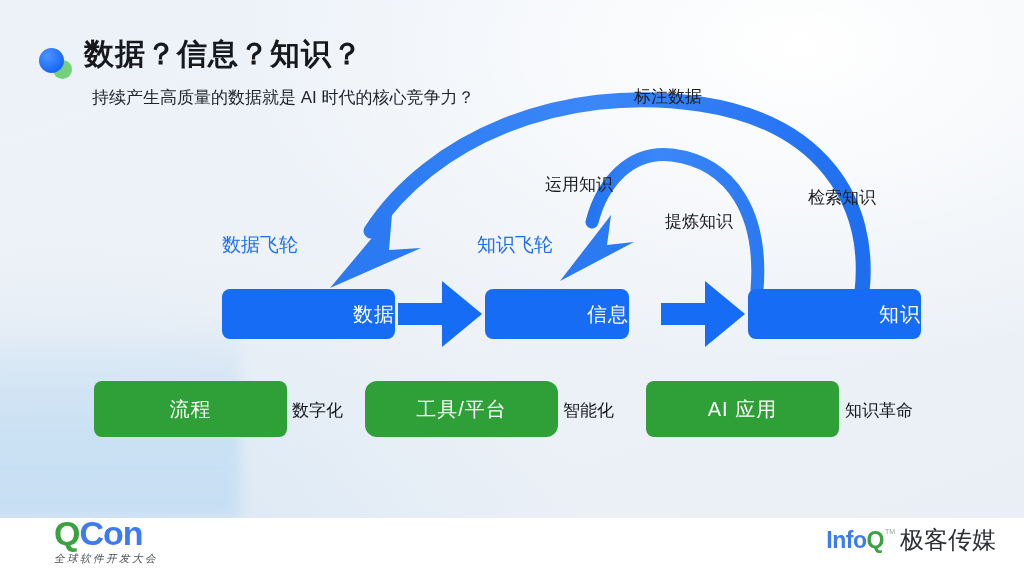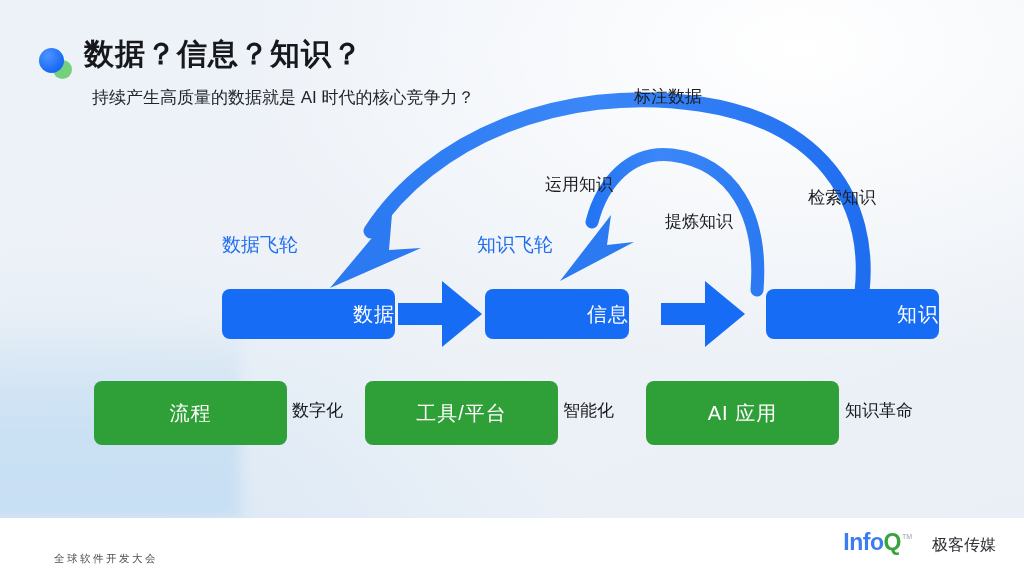--- a/index.html
+++ b/index.html
@@ -65,41 +65,41 @@
   }
 
   
   .pbox {
     position: absolute; height: 50px;
     background: #176cf6; border-radius: 8px;
     display: flex; align-items: center; justify-content: flex-end;
     color: #ffffff; font-size: 20px; letter-spacing: 1px;
   }
   .gbox {
-    position: absolute; height: 64px;
+    position: absolute; height: 56px;
     background: #2fa038; border-radius: 8px;
     display: flex; align-items: center; justify-content: center;
     color: #ffffff; font-size: 20px; letter-spacing: 1px;
   }
   .between-label {
     position: absolute; font-size: 17px; color: #16181c; white-space: nowrap;
   }
 
   
   .qcon { position: absolute; left: 54px; bottom: 10px; }
   .qcon-word { font-size: 34px; font-weight: bold; letter-spacing: -1px; line-height: 1; }
   .qcon-q { color: #3aa23e; }
   .qcon-con { color: #3d7bf0; }
-  .qcon-sub { font-size: 10.5px; color: #4b5056; letter-spacing: 2.5px; margin-top: 2px; }
+  .qcon-sub { font-size: 10.5px; color: #4b5056; letter-spacing: 2.5px; margin-top: 2px; font-style: italic; }
 
   .infoq { position: absolute; right: 28px; bottom: 20px; display: flex; align-items: baseline; }
   .infoq-info { font-size: 23px; font-weight: bold; color: #3d7bf0; letter-spacing: -0.5px; }
   .infoq-q { font-size: 23px; font-weight: bold; color: #3aa23e; letter-spacing: -0.5px; }
   .infoq-tm { font-size: 7px; color: #9aa0a6; margin-left: 1px; align-self: flex-start; position: relative; top: 4px; }
-  .infoq-cn { font-size: 16px; color: #2b2f34; margin-left: 20px; text-align: center; }
+  .infoq-cn { font-size: 24px; color: #2b2f34; margin-left: 5px; text-align: center; }
 </style>
 </head>
 <body>
 
 <div id="slide">
 
   <div class="bg-wash"></div>
   <div class="footer-strip"></div>
 
   <div class="header">
@@ -156,39 +156,40 @@
 
   <div class="flywheel-label" style="left:222px; top:232px;">数据飞轮</div>
   <div class="flywheel-label" style="left:477px; top:232px;">知识飞轮</div>
 
   <div class="pbox" style="left:222px; top:289px; width:173px;">
     <span>数据</span>
   </div>
   <div class="pbox" style="left:485px; top:289px; width:144px;">
     <span>信息</span>
   </div>
-  <div class="pbox" style="left:748px; top:289px; width:173px;margin-left:18px;">
+  <div class="pbox" style="left:748px; top:289px; width:173px;">
     <span>知识</span>
   </div>
 
   <div class="gbox" style="left:94px; top:381px; width:193px;">
     <span>流程</span>
   </div>
-  <div class="gbox" style="left:365px; top:381px; width:193px;">
+  <div class="gbox" style="left:365px; top:381px; width:193px;border-radius:12px;">
     <span>工具/平台</span>
   </div>
   <div class="gbox" style="left:646px; top:381px; width:193px;">
     <span>AI 应用</span>
   </div>
 
   <div class="between-label" style="left:292px; top:399px;">数字化</div>
   <div class="between-label" style="left:563px; top:399px;">智能化</div>
   <div class="between-label" style="left:845px; top:399px;">知识革命</div>
 
   <div class="qcon">
+    <div class="qcon-word"><span class="qcon-q">Q</span><span class="qcon-con">Con</span></div>
     <div class="qcon-sub">全球软件开发大会</div>
   </div>
 
   <div class="infoq">
     <span class="infoq-info">Info</span>
     <span class="infoq-q">Q</span>
     <span class="infoq-tm">TM</span>
     <span class="infoq-cn">极客传媒</span>
   </div>
 

